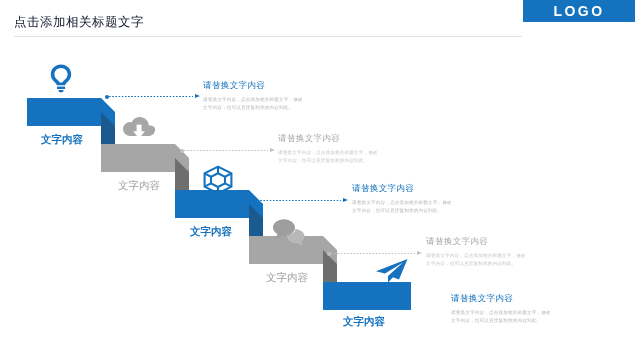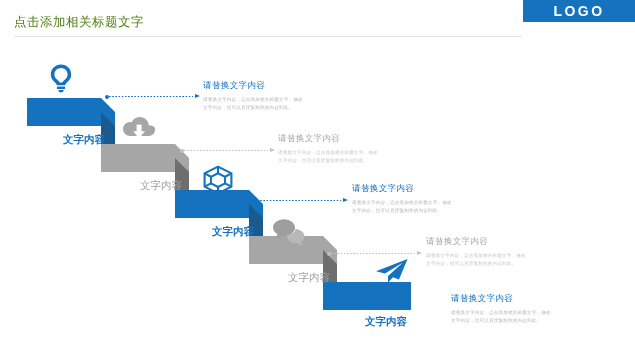--- a/index.html
+++ b/index.html
@@ -13,21 +13,21 @@
     position: relative;
     width: 635px; height: 361px;
     background: #ffffff;
   }
 
   
   #header-title {
     position: absolute;
     left: 14px; top: 14px;
     font-size: 12.5px;
-    color: #4d7c0f;
+    color: #0f172a;
     letter-spacing: .5px;
     white-space: nowrap;
   }
   #header-rule {
     position: absolute;
     left: 14px; top: 36px;
     width: 508px; height: 1px;
     background: #e3e3e3;
   }
   #logo-box {
@@ -53,21 +53,20 @@
     width: 100%; height: 100%;
   }
   .step-side { position: absolute; }
 
   
   .step-label {
     position: absolute;
     font-size: 10.5px;
     white-space: nowrap;
     font-family: Liberation Serif, serif;
-    margin-left: 22px;
   }
   .step-label.blue { color: #1572BE; font-weight: bold; }
   .step-label.gray { color: #a0a0a0; }
 
   
   .step-icon { position: absolute; }
 
   
   .connector { position: absolute; height: 9px; }
   .conn-dot {

